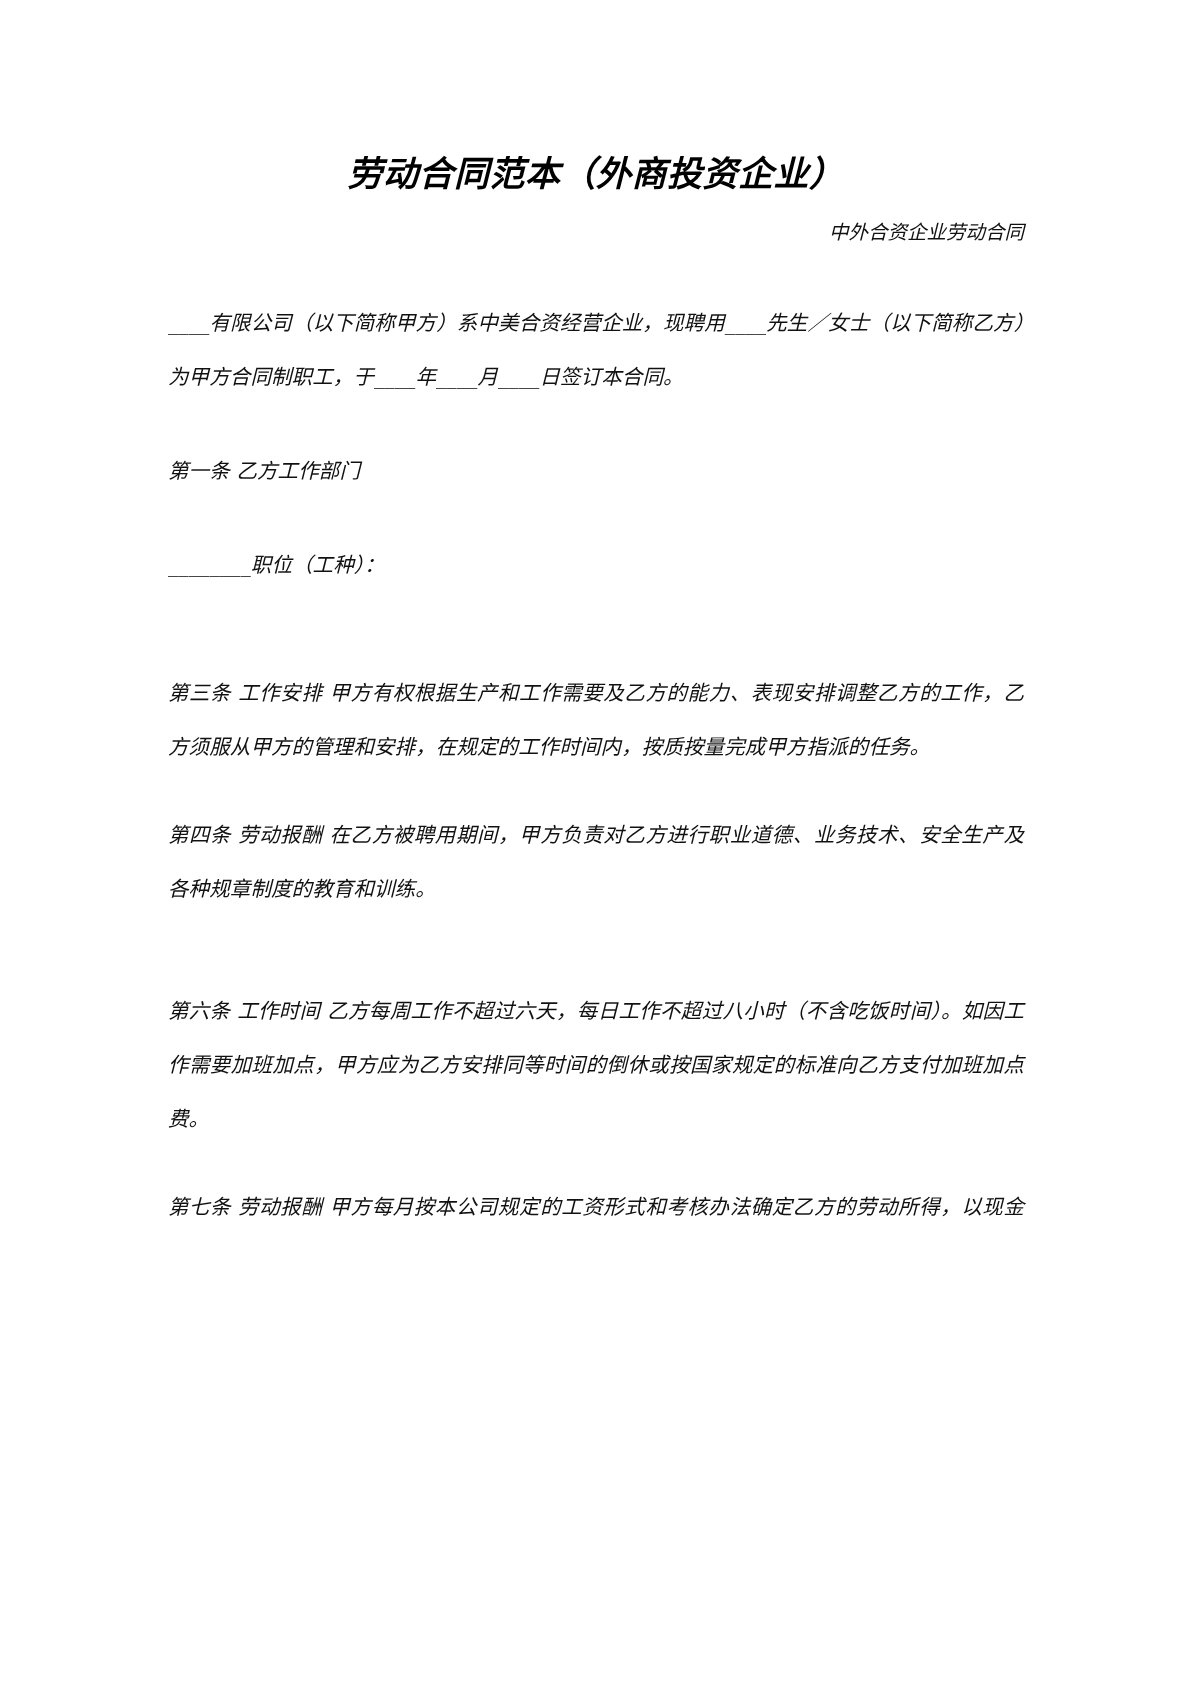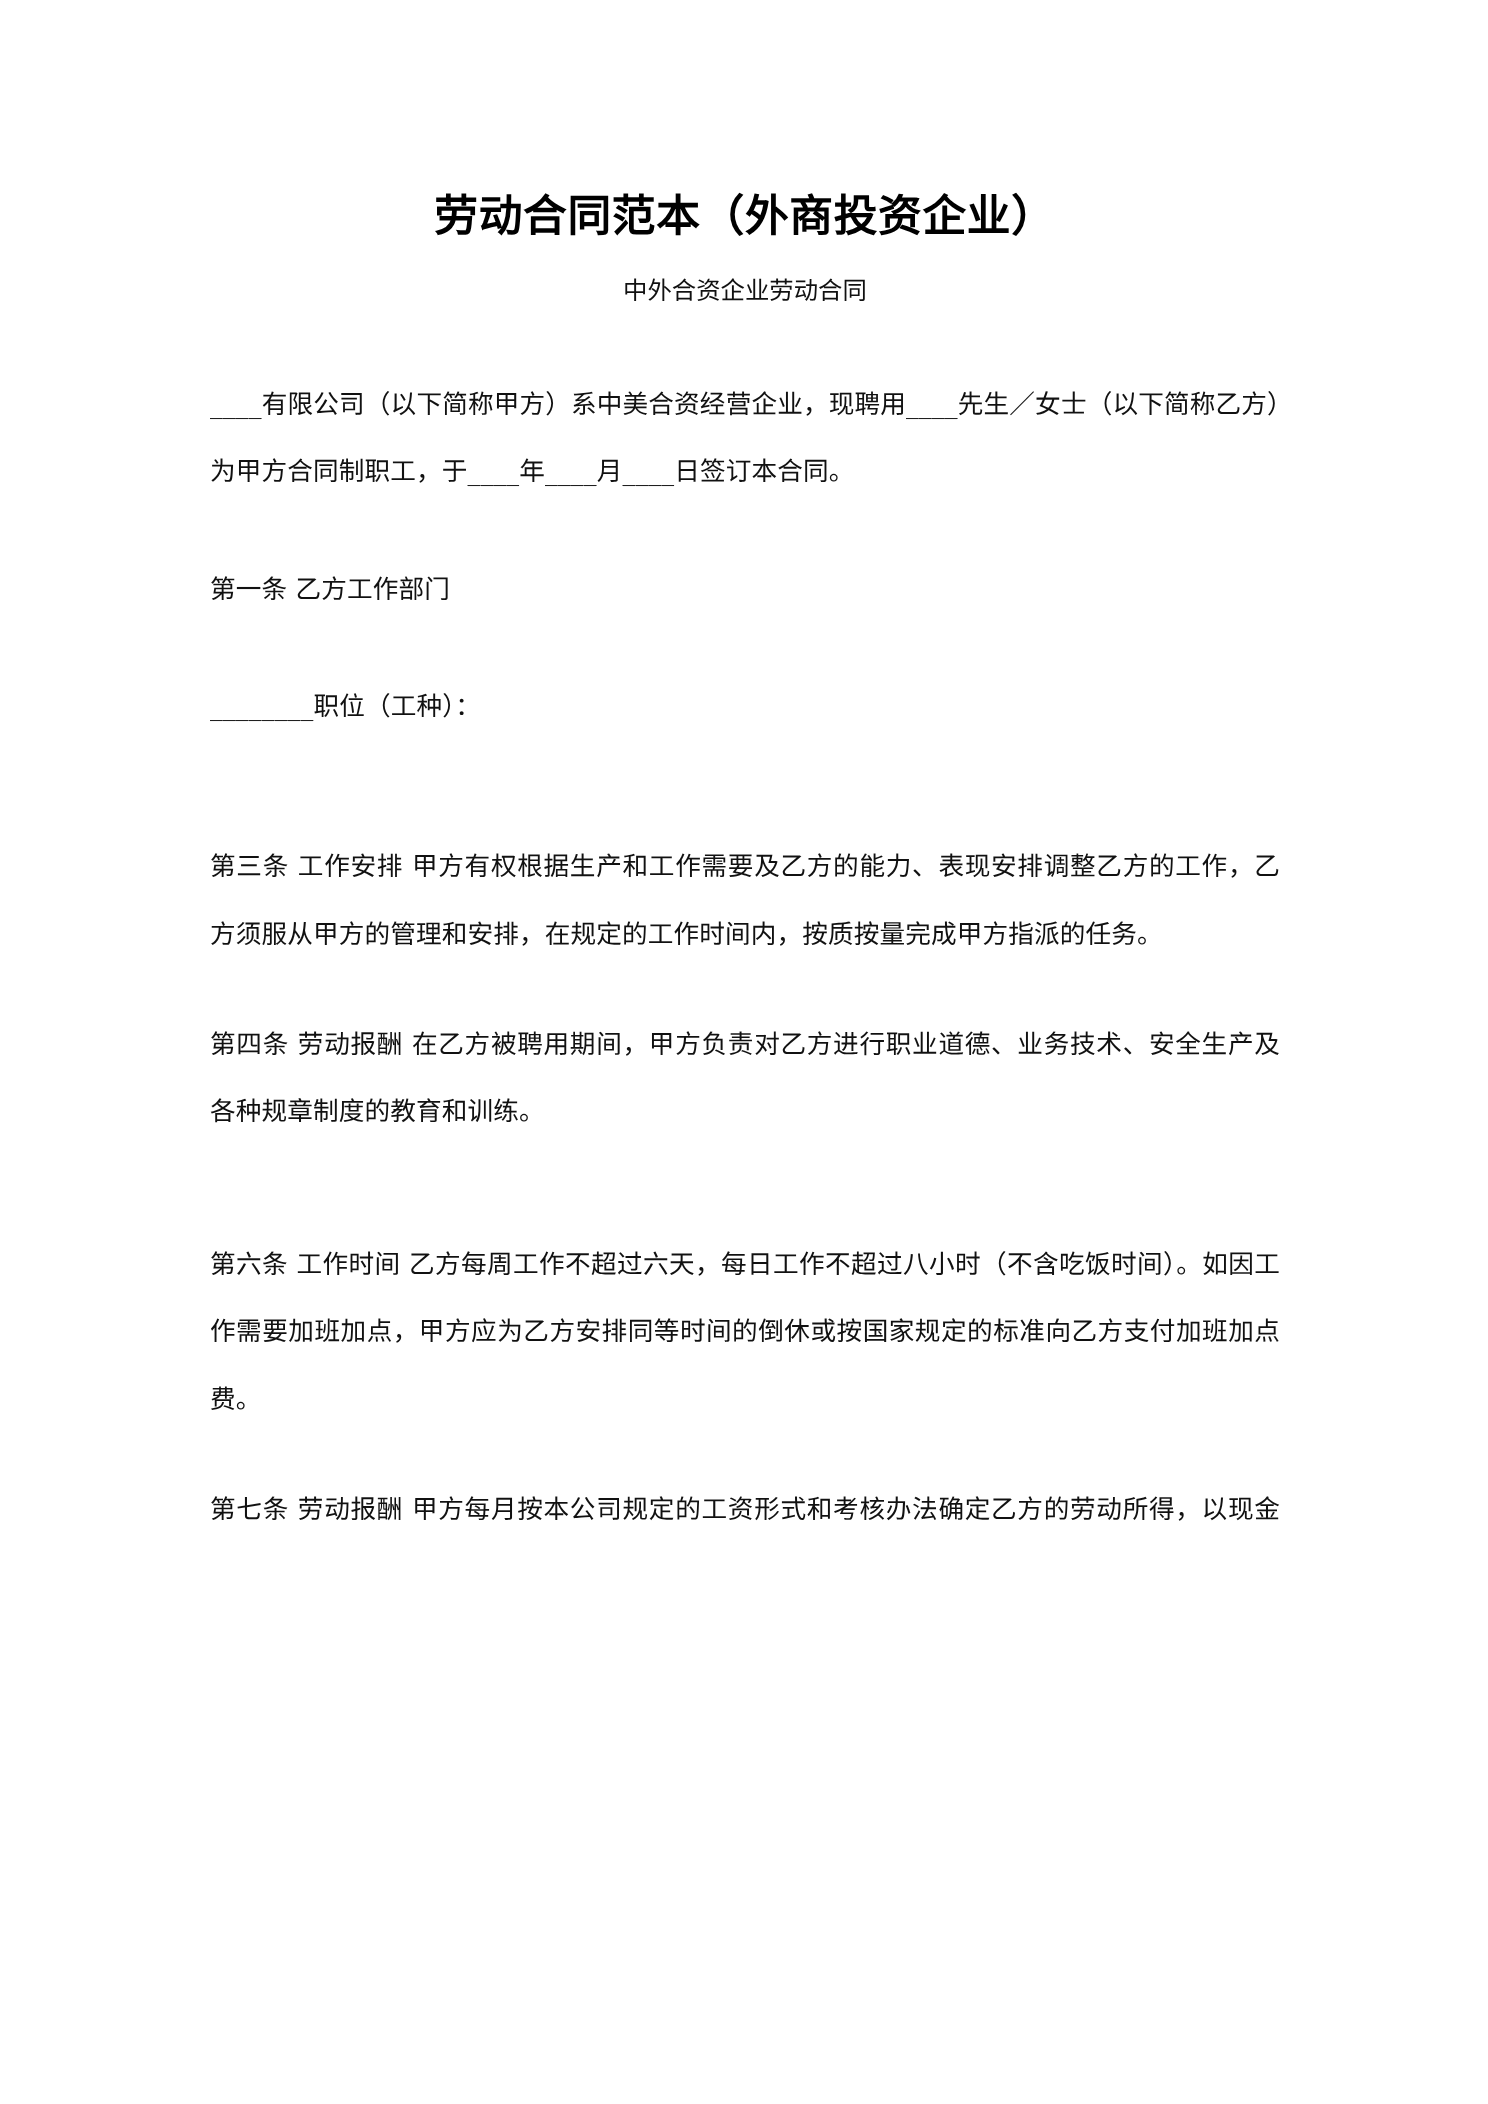--- a/index.html
+++ b/index.html
@@ -16,20 +16,21 @@
     -webkit-font-smoothing: antialiased;
   }
   .page {
     position: relative;
     width: 1190px;
     height: 1244px;
     box-sizing: border-box;
     padding: 0;
     background: #ffffff;
     overflow: hidden;
+    font-style: italic;
   }
   .content {
     position: absolute;
     left: 168px;
     top: 0;
     width: 856px;
   }
   .doc-title {
     margin: 0;
     padding: 0;
@@ -38,21 +39,21 @@
     font-weight: bold;
     font-size: 35px;
     line-height: 44px;
     letter-spacing: 0.5px;
     color: #000000;
     padding-top: 152px;
   }
   .doc-subtitle {
     margin: 0;
     padding: 0;
-    text-align: center;
+    text-align: right;
     font-size: 19.5px;
     line-height: 30px;
     color: #111111;
     margin-top: 22px;
   }
   .para {
     margin: 0;
     font-size: 20.5px;
     line-height: 54px;
     color: #111111;

